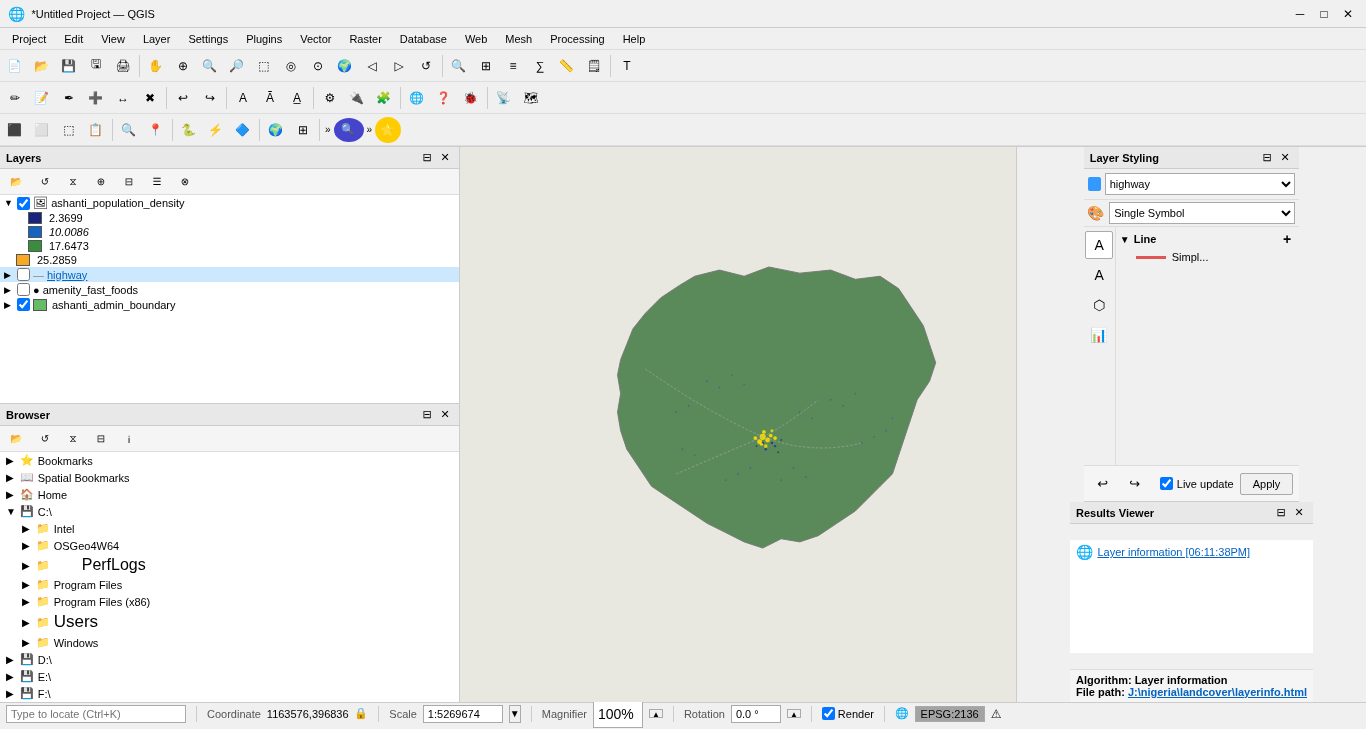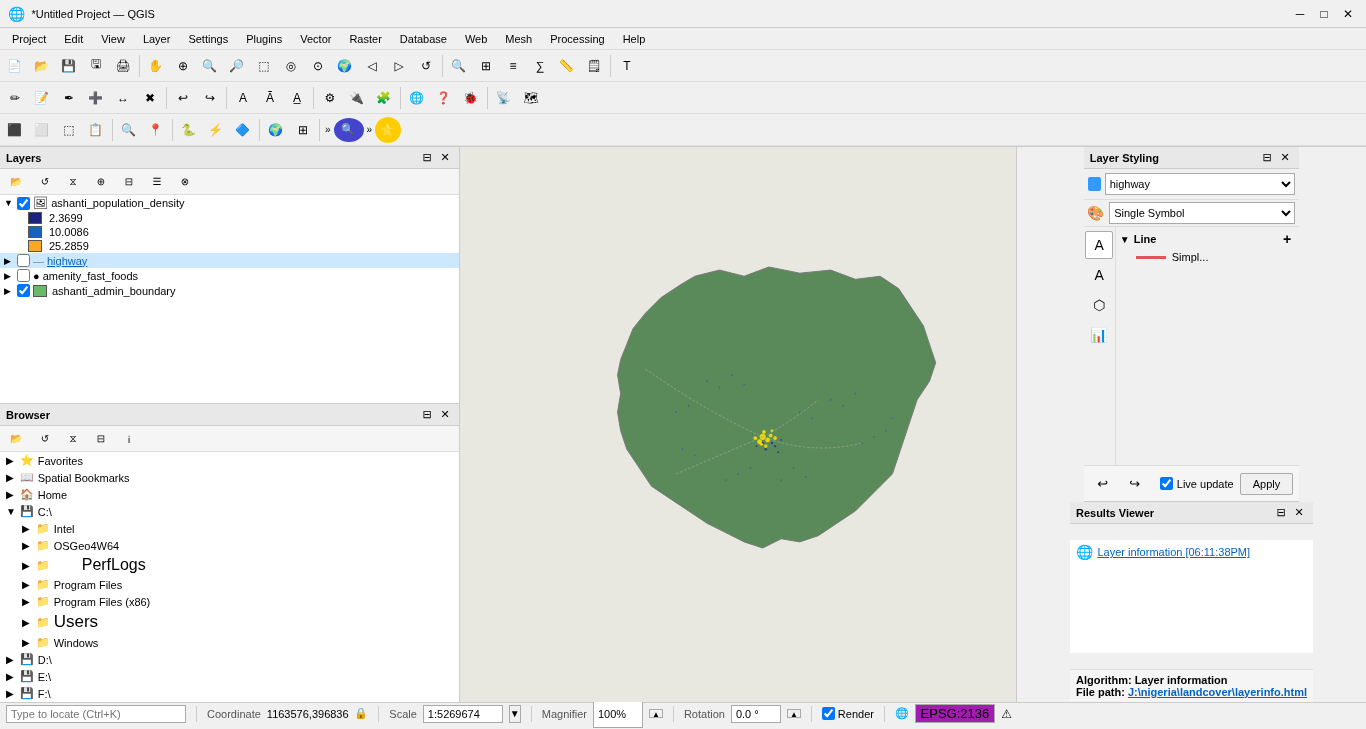--- a/index.html
+++ b/index.html
@@ -56,21 +56,21 @@
     .rv-link { color: #0563C1; text-decoration: underline; cursor: pointer; font-size: 11px; }
     .algo-info { padding: 4px 6px; font-size: 11px; border-top: 1px solid #ddd; background: #f5f5f5; }
     .algo-info span { font-weight: bold; }
     .panel-close { display: flex; align-items: center; gap: 2px; }
     .panel-icon-btn { width: 16px; height: 16px; border: none; background: transparent; cursor: pointer; font-size: 11px; display: flex; align-items: center; justify-content: center; }
 
     
     #statusbar { height: 22px; background: #f0f0f0; border-top: 1px solid #ccc; display: flex; align-items: center; padding: 0 8px; gap: 8px; font-size: 11px; }
     .status-sep { width: 1px; height: 16px; background: #ccc; margin: 0 4px; }
     #search-box { width: 180px; height: 18px; border: 1px solid #aaa; padding: 0 4px; font-size: 11px; }
-    .epsg-badge { background: #a21caf; border: 1px solid #aaa; padding: 1px 5px; font-size: 13px; cursor: pointer; }
+    .epsg-badge { background: #a3a3a3; border: 1px solid #aaa; padding: 1px 5px; font-size: 11px; cursor: pointer; }
     .render-check { display: flex; align-items: center; gap: 3px; font-size: 11px; }
 
     
     .dropdown-sel { height: 22px; border: 1px solid #aaa; background: white; font-size: 11px; width: 100%; }
     .layer-sel-row { display: flex; align-items: center; gap: 4px; padding: 4px; border-bottom: 1px solid #ddd; }
     .layer-dot { width: 14px; height: 14px; background: #3399ff; border-radius: 50%; }
     .layer-row { display: flex; align-items: center; padding: 1px 4px; gap: 3px; font-size: 11px; }
     .layer-row.selected { background: #cce8ff; }
     .caret { font-size: 9px; cursor: pointer; width: 10px; }
     .cb { width: 13px; height: 13px; cursor: pointer; }
@@ -226,25 +226,29 @@
           <span class="caret">▼</span>
           <input type="checkbox" class="cb" checked="" style="">
           <span style="font-size:12px;">🖼</span>
           <span style="font-size:11px;">ashanti_population_density</span>
         </div>
 
         <div class="layer-row" style="padding-left:28px;">
           <div class="legend-box leg-dark-blue" style="width:14px;height:12px;margin-right:4px;"></div>
           <span style="font-size:11px;">2.3699</span>
         </div>
-        <div class="layer-row" style="padding-left:28px;">
+        <div class="layer-row" style="padding-left:28px;font-style:italic;">
           <div class="legend-box leg-blue" style="width:14px;height:12px;margin-right:4px;"></div>
           <span style="font-size:11px;">10.0086</span>
         </div>
         <div class="layer-row" style="padding-left:28px;">
+          <div class="legend-box leg-green" style="width:14px;height:12px;margin-right:4px;"></div>
+          <span style="font-size:11px;">17.6473</span>
+        </div>
+        <div class="layer-row" style="padding-left:16px;">
           <div class="legend-box leg-yellow" style="width:14px;height:12px;margin-right:4px;"></div>
           <span style="font-size:11px;">25.2859</span>
         </div>
 
         <div class="layer-row selected" style="padding-left:4px;background:#cce8ff;">
           <span class="caret">▶</span>
           <input type="checkbox" class="cb" style="">
           <span style="font-size:11px;color:#888;">—</span>
           <span style="font-size:11px;color:#0563C1;text-decoration:underline;cursor:pointer;">highway</span>
         </div>
@@ -280,21 +284,21 @@
         <button class="tb-btn" style="font-size:10px;">↺</button>
         <button class="tb-btn" style="font-size:10px;">⧖</button>
         <button class="tb-btn" style="font-size:10px;">⊟</button>
         <button class="tb-btn" style="font-size:10px;">ℹ</button>
       </div>
       <div class="browser-content" style="flex:1;overflow-y:auto;">
 
         <div class="browser-item" style="padding-left:6px;">
           <span class="browser-expand">▶</span>
           <span>⭐</span>
-          <span style="font-size:11px;">Favorites</span>
+          <span style="font-size:11px;">Bookmarks</span>
         </div>
 
         <div class="browser-item" style="padding-left:6px;">
           <span class="browser-expand">▶</span>
           <span>📖</span>
           <span style="font-size:11px;">Spatial Bookmarks</span>
         </div>
 
         <div class="browser-item" style="padding-left:6px;">
           <span class="browser-expand">▶</span>
@@ -516,21 +520,21 @@
   <div class="status-sep"></div>
   <span style="color:#555;">Coordinate</span>
   <span>1163576,396836</span>
   <span>🔒</span>
   <div class="status-sep"></div>
   <span style="color:#555;">Scale</span>
   <input type="text" style="width: 80px; height: 18px; border: 1px solid rgb(170, 170, 170); padding: 0px 4px; font-size: 11px;" value="1:5269674">
   <button style="height:18px;border:1px solid #aaa;background:#f0f0f0;cursor:pointer;font-size:10px;">▼</button>
   <div class="status-sep"></div>
   <span style="color:#555;">Magnifier</span>
-  <input type="text" style="width: 50px; height: 28px; border: 1px solid rgb(170, 170, 170); padding: 0px 4px; font-size: 11px;" value="100%">
+  <input type="text" style="width: 50px; height: 28px; border: 1px solid rgb(170, 170, 170); padding: 0px 4px; font-size: 14px;" value="100%">
   <button style="height:9px;border:1px solid #aaa;background:#f0f0f0;cursor:pointer;font-size:8px;padding:0 2px;">▲</button>
   <div class="status-sep"></div>
   <span style="color:#555;">Rotation</span>
   <input type="text" style="width: 50px; height: 18px; border: 1px solid rgb(170, 170, 170); padding: 0px 4px; font-size: 11px;" value="0.0 °">
   <button style="height:9px;border:1px solid #aaa;background:#f0f0f0;cursor:pointer;font-size:8px;padding:0 2px;">▲</button>
   <div class="status-sep"></div>
   <label class="render-check">
     <input type="checkbox" checked="" style="">
     <span>Render</span>
   </label>

